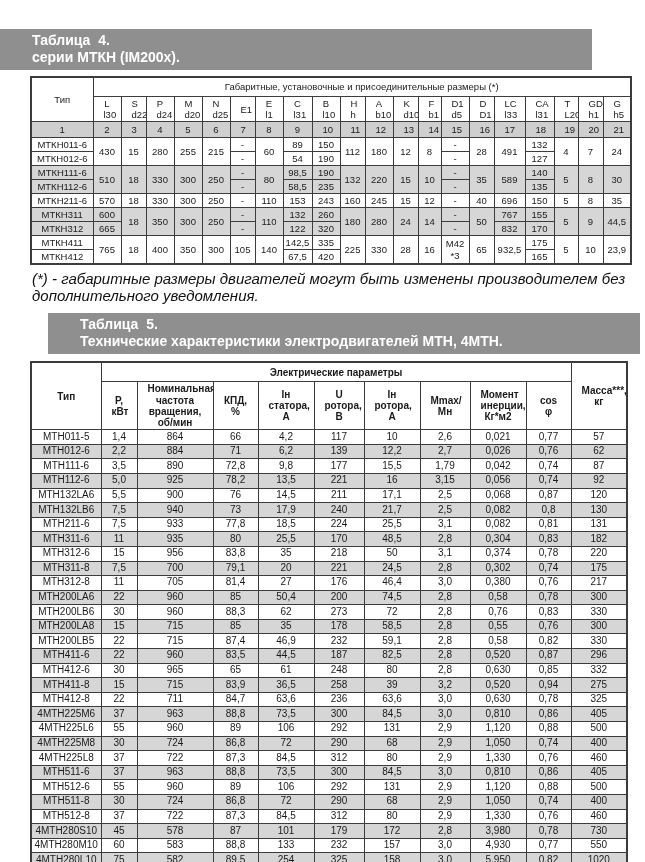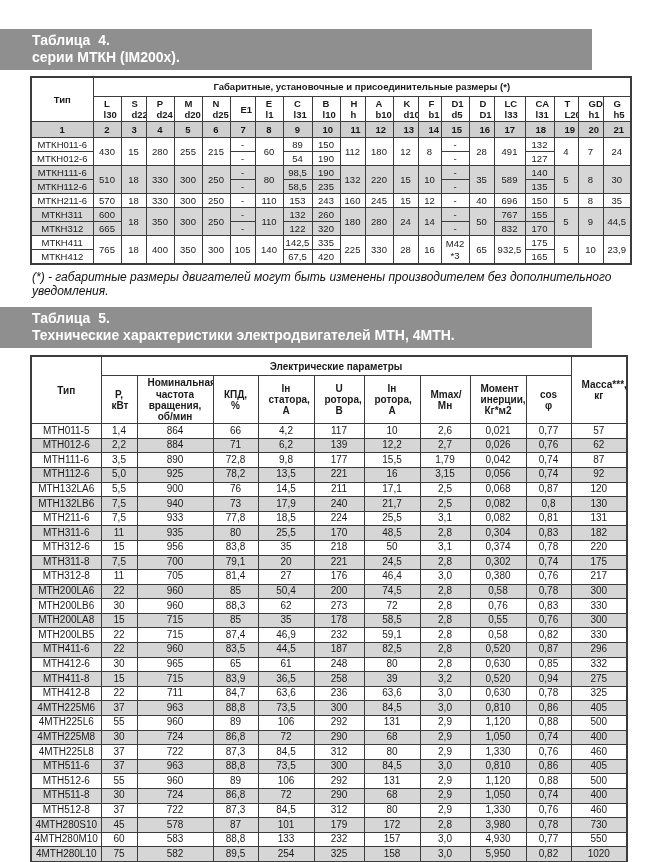--- a/index.html
+++ b/index.html
@@ -12,34 +12,34 @@
   html,body{margin:0;padding:0;width:645px;height:862px;background:#ffffff;overflow:hidden;}
   body{font-family:"Liberation Sans","DejaVu Sans",sans-serif;color:var(--text);}
   .page{position:relative;width:645px;height:862px;}
   .title-bar{
     background:var(--title-bar);color:#ffffff;font-weight:bold;font-size:14px;
     line-height:16.5px;width:592px;box-sizing:border-box;
     padding:3px 10px 5px 32px;
   }
   .title-bar div{white-space:pre-wrap;}
   .bar1{margin-top:29px;}
-  .bar2{margin-top:9px;}
+  .bar2{margin-top:9px;margin-left:48px;}
   table{border-collapse:collapse;table-layout:fixed;margin-left:30px;border:2px solid var(--border);}
   th,td{border:1px solid var(--border);text-align:center;vertical-align:middle;
     white-space:pre-line;overflow:hidden;}
   .t4{width:590px;margin-top:6px;font-size:9.5px;}
-  .t4 th{font-weight:bold;padding:1px 10px;line-height:1.18;}
+  .t4 th{font-weight:normal;padding:1px 10px;line-height:1.18;}
   .t4 td{padding:0.5px 0;line-height:1.25;height:12px;}
   .t4 .nums th{background:var(--header-stripe);height:13px;}
   .t5{width:590px;margin-top:7px;font-size:10px;}
   .t5 th{font-weight:bold;padding:1px 10px;line-height:1.12;}
   .t5 td{padding:0.5px 2px;line-height:1.08;height:12.6px;}
   .band{height:16px;}
   tr.shade td{background:var(--row-shade);}
-  .footnote{font-style:italic;font-size:12px;margin:5px 0 0 32px;color:#111;}
+  .footnote{font-style:italic;font-size:15px;margin:5px 0 0 32px;color:#111;}
 </style>
 </head>
 <body>
 
 <div class="page">
 
   <div class="title-bar bar1">
     <div>Таблица  4.</div>
     <div>серии МТКН (IM200x).</div>
   </div>

